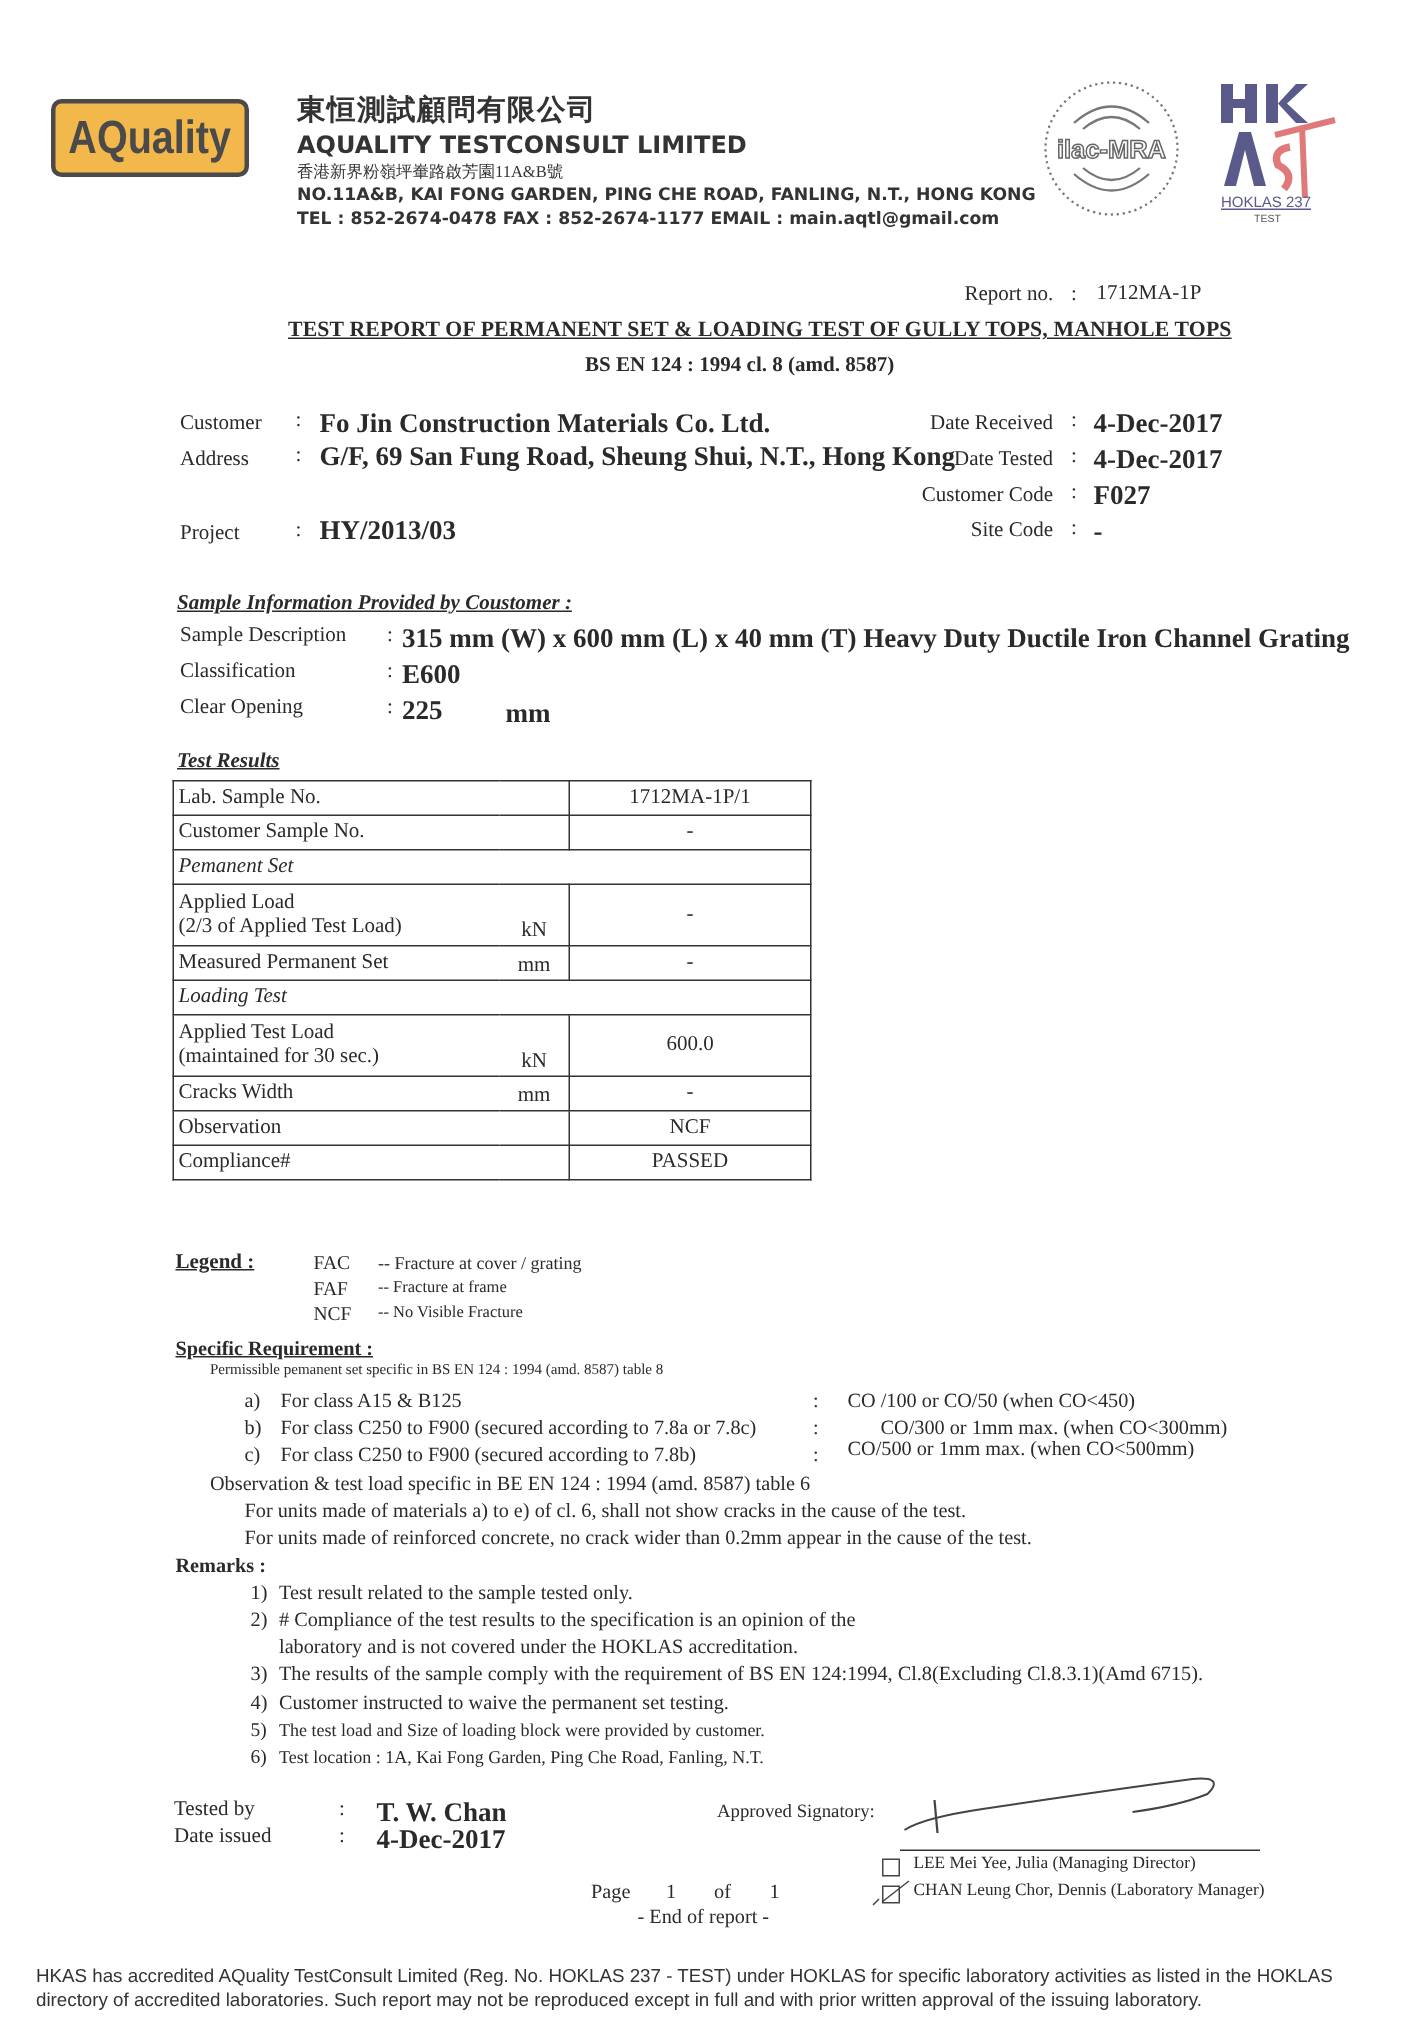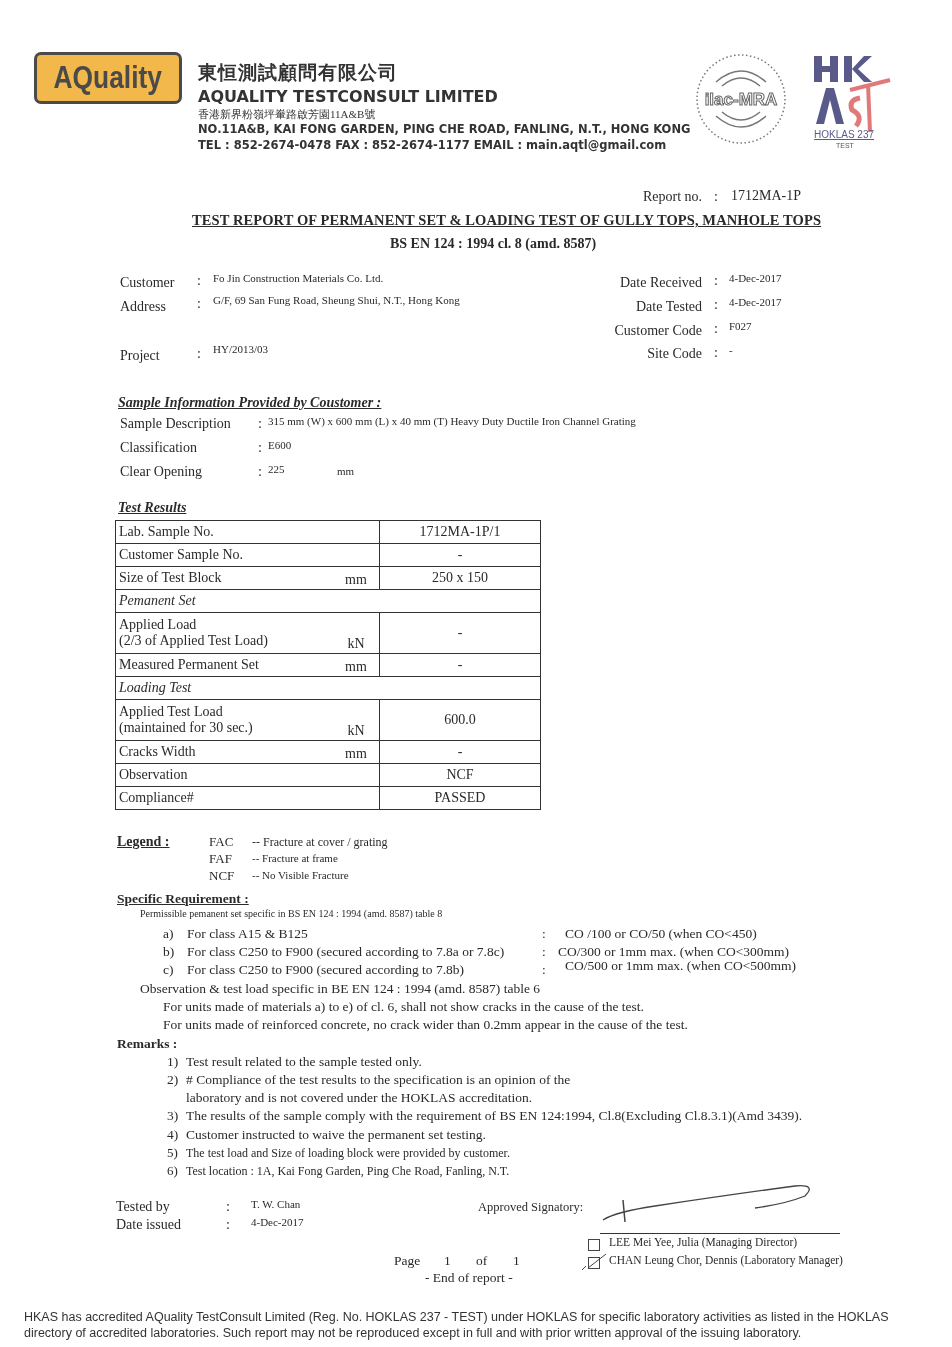--- a/index.html
+++ b/index.html
@@ -1,41 +1,41 @@
 <!DOCTYPE html>
 <html><head>
 <meta charset="utf-8">
 <style>
   html, body { margin:0; padding:0; background:#ffffff; }
   body { width:952px; height:1347px; position:relative; overflow:hidden;
          font-family:"Liberation Serif", serif; color:#2a2a2a; }
   .abs { position:absolute; }
   
-  #logo { left:34px; top:52px; width:148px; height:52px; background:#f2b84b;
+  #logo { left:34px; top:66px; width:132px; height:52px; background:#f2b84b;
           border:3px solid #4a4a4a; border-radius:7px; box-sizing:border-box;
           display:flex; align-items:center; justify-content:center; }
   #logo span { font-family:"Liberation Sans", sans-serif; font-weight:bold; font-size:31px;
           color:#4a4a4a; letter-spacing:0px; transform:scaleX(0.85); display:inline-block; }
   #co-cn { left:198px; top:60px; font-size:19px; font-weight:bold; color:#333; letter-spacing:1px; }
   #co-en { left:198px; top:87px; font-size:16px; font-weight:bold; color:#333; font-family:"DejaVu Sans", sans-serif; }
   #co-addr-cn { left:198px; top:107px; font-size:11px; color:#333; }
   #co-addr-en { left:198px; top:122px; font-size:11.5px; font-weight:bold; color:#333; font-family:"DejaVu Sans", sans-serif; }
   #co-contact { left:198px; top:138px; font-size:11.5px; font-weight:bold; color:#333; font-family:"DejaVu Sans", sans-serif; }
   #ilac { left:694px; top:52px; width:94px; height:94px; }
   #hkas { left:812px; top:54px; width:80px; height:96px; }
   
   .txt { font-size:14px; white-space:nowrap; }
   #report-no-label { left:643px; top:189px; }
   #report-no-colon { left:714px; top:189px; }
   #report-no { left:731px; top:188px; }
   #title { left:192px; top:212px; font-size:14.5px; font-weight:bold; text-decoration:underline; letter-spacing:0.1px; }
   #subtitle { left:390px; top:236px; font-size:14px; font-weight:bold; }
   .lbl { position:absolute; font-size:14px; white-space:nowrap; }
   .colon { position:absolute; font-size:14px; }
-  .val { position:absolute; font-size:11px; white-space:nowrap; }
+  .val { position:absolute; font-size:18px; white-space:nowrap;font-weight:bold; }
   .rlbl { position:absolute; font-size:14px; white-space:nowrap; text-align:right; width:120px; }
   .sec-head { position:absolute; font-size:14px; font-weight:bold; font-style:italic; text-decoration:underline; }
   
   #results-table { position:absolute; left:115px; top:520px; width:426px; border-collapse:collapse; font-size:14px; }
   #results-table td { border:1.5px solid #333; padding:1px 3px; height:20px; vertical-align:middle;margin-left:45px; }
   #results-table td.v { text-align:center; width:154px; }
   #results-table td.u { width:40px; border-left:none; vertical-align:bottom; text-align:center; }
   #results-table td.l { border-right:none; }
   #results-table td.sec { font-style:italic; }
   #results-table tr.tall td { height:38px; }
@@ -134,25 +134,20 @@
     <td class="l">Lab. Sample No.</td>
     <td class="u"></td>
     <td class="v">1712MA-1P/1</td>
   </tr>
   <tr>
     <td class="l">Customer Sample No.</td>
     <td class="u"></td>
     <td class="v">-</td>
   </tr>
   <tr>
-    <td class="l">Size of Test Block</td>
-    <td class="u">mm</td>
-    <td class="v">250 x 150</td>
-  </tr>
-  <tr>
     <td class="sec" colspan="3">Pemanent Set</td>
   </tr>
   <tr class="tall">
     <td class="l"><span>Applied Load</span><br><span>(2/3 of Applied Test Load)</span></td>
     <td class="u">kN</td>
     <td class="v">-</td>
   </tr>
   <tr>
     <td class="l">Measured Permanent Set</td>
     <td class="u">mm</td>
@@ -194,37 +189,37 @@
 
 <div class="lbl bold-u" style="left:117px;top:891px;font-size:13.5px">Specific Requirement :</div>
 <div class="lbl" style="left:140px;top:908px;font-size:10px">Permissible pemanent set specific in BS EN 124 : 1994 (amd. 8587) table 8</div>
 <div class="lbl" style="left:163px;top:926px;font-size:13.5px">a)</div>
 <div class="lbl" style="left:187px;top:926px;font-size:13.5px">For class A15 &amp; B125</div>
 <div class="colon" style="left:542px;top:926px;font-size:13.5px">:</div>
 <div class="lbl" style="left:565px;top:926px;font-size:13.5px">CO /100 or CO/50 (when CO&lt;450)</div>
 <div class="lbl" style="left:163px;top:944px;font-size:13.5px">b)</div>
 <div class="lbl" style="left:187px;top:944px;font-size:13.5px">For class C250 to F900 (secured according to 7.8a or 7.8c)</div>
 <div class="colon" style="left:542px;top:944px;font-size:13.5px">:</div>
-<div class="lbl" style="left:558px;top:944px;font-size:13.5px">CO/300 or 1mm max. (when CO&lt;300mm)</div>
+<div class="lbl" style="left:587px;top:944px;font-size:13.5px">CO/300 or 1mm max. (when CO&lt;300mm)</div>
 <div class="lbl" style="left:163px;top:962px;font-size:13.5px">c)</div>
 <div class="lbl" style="left:187px;top:962px;font-size:13.5px">For class C250 to F900 (secured according to 7.8b)</div>
 <div class="colon" style="left:542px;top:962px;font-size:13.5px">:</div>
 <div class="lbl" style="left:565px;top:958px;font-size:13.5px">CO/500 or 1mm max. (when CO&lt;500mm)</div>
 <div class="lbl" style="left:140px;top:981px;font-size:13.5px">Observation &amp; test load specific in BE EN 124 : 1994 (amd. 8587) table 6</div>
 <div class="lbl" style="left:163px;top:999px;font-size:13.5px">For units made of materials a) to e) of cl. 6, shall not show cracks in the cause of the test.</div>
 <div class="lbl" style="left:163px;top:1017px;font-size:13.5px">For units made of reinforced concrete, no crack wider than 0.2mm appear in the cause of the test.</div>
 
 <div class="lbl" style="left:117px;top:1036px;font-size:13.5px;font-weight:bold">Remarks :</div>
 <div class="lbl" style="left:167px;top:1054px;font-size:13.5px">1)</div>
 <div class="lbl" style="left:186px;top:1054px;font-size:13.5px">Test result related to the sample tested only.</div>
 <div class="lbl" style="left:167px;top:1072px;font-size:13.5px">2)</div>
 <div class="lbl" style="left:186px;top:1072px;font-size:13.5px"># Compliance of the test results to the specification is an opinion of the</div>
 <div class="lbl" style="left:186px;top:1090px;font-size:13.5px">laboratory and is not covered under the HOKLAS accreditation.</div>
 <div class="lbl" style="left:167px;top:1108px;font-size:13.5px">3)</div>
-<div class="lbl" style="left:186px;top:1108px;font-size:13.5px">The results of the sample comply with the requirement of BS EN 124:1994, Cl.8(Excluding Cl.8.3.1)(Amd 3439).</div>
+<div class="lbl" style="left:186px;top:1108px;font-size:13.5px">The results of the sample comply with the requirement of BS EN 124:1994, Cl.8(Excluding Cl.8.3.1)(Amd 6715).</div>
 <div class="lbl" style="left:167px;top:1127px;font-size:13.5px">4)</div>
 <div class="lbl" style="left:186px;top:1127px;font-size:13.5px">Customer instructed to waive the permanent set testing.</div>
 <div class="lbl" style="left:167px;top:1145px;font-size:13px">5)</div>
 <div class="lbl" style="left:186px;top:1146px;font-size:12px">The test load and Size of loading block were provided by customer.</div>
 <div class="lbl" style="left:167px;top:1163px;font-size:13px">6)</div>
 <div class="lbl" style="left:186px;top:1164px;font-size:12px">Test location : 1A, Kai Fong Garden, Ping Che Road, Fanling, N.T.</div>
 
 <div class="lbl" style="left:116px;top:1199px">Tested by</div>
 <div class="colon" style="left:226px;top:1199px">:</div>
 <div class="val" style="left:251px;top:1198px">T. W. Chan</div>

